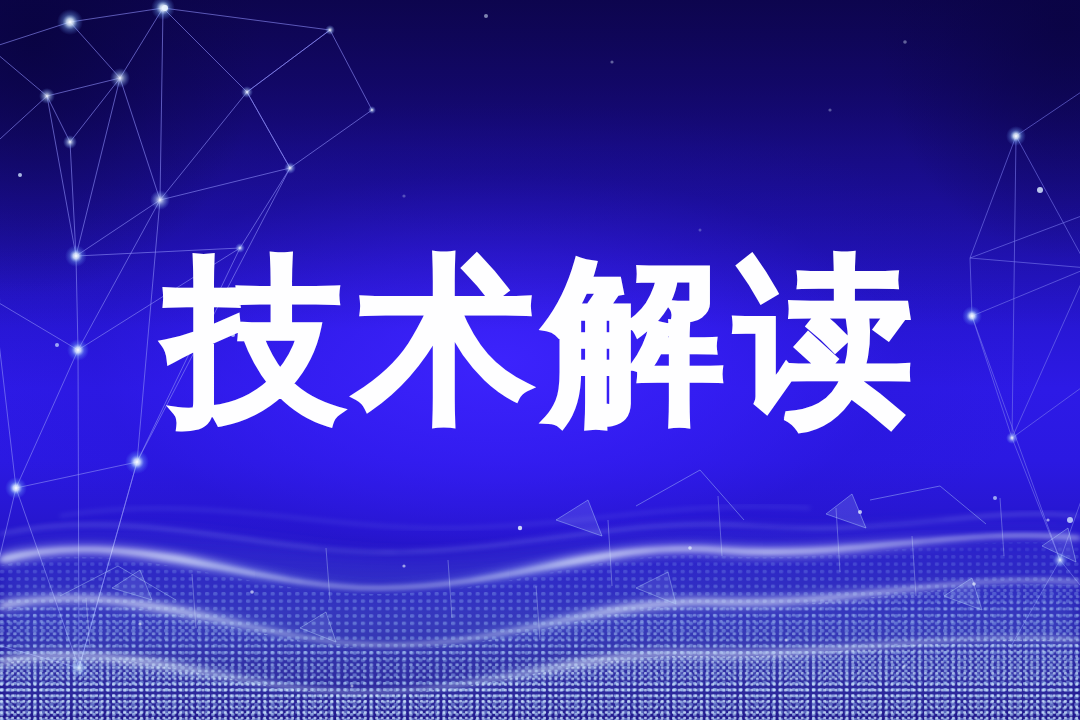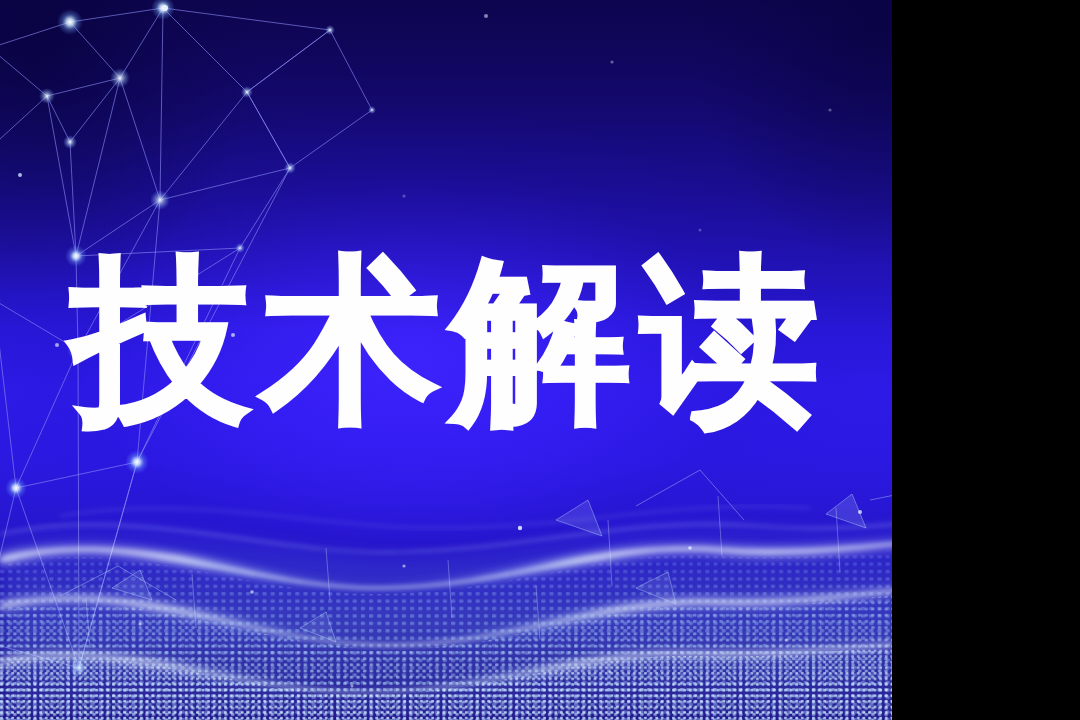--- a/index.html
+++ b/index.html
@@ -1,17 +1,17 @@
 <!DOCTYPE html>
 <html><head>
 <meta charset="utf-8">
 <style>
   html,body{margin:0;padding:0;background:#000;}
   #stage{
-    position:relative;width:892px;height:720px;overflow:hidden;
+    position:relative;width:1080px;height:720px;overflow:hidden;
     font-family:"Liberation Sans","DejaVu Sans",sans-serif;
     background:#2a1ad8;
   }
 
   
   .bg-base{
     position:absolute;inset:0;
     background:linear-gradient(180deg,
       #190a7e 0%,
       #1c0d94 14%,

